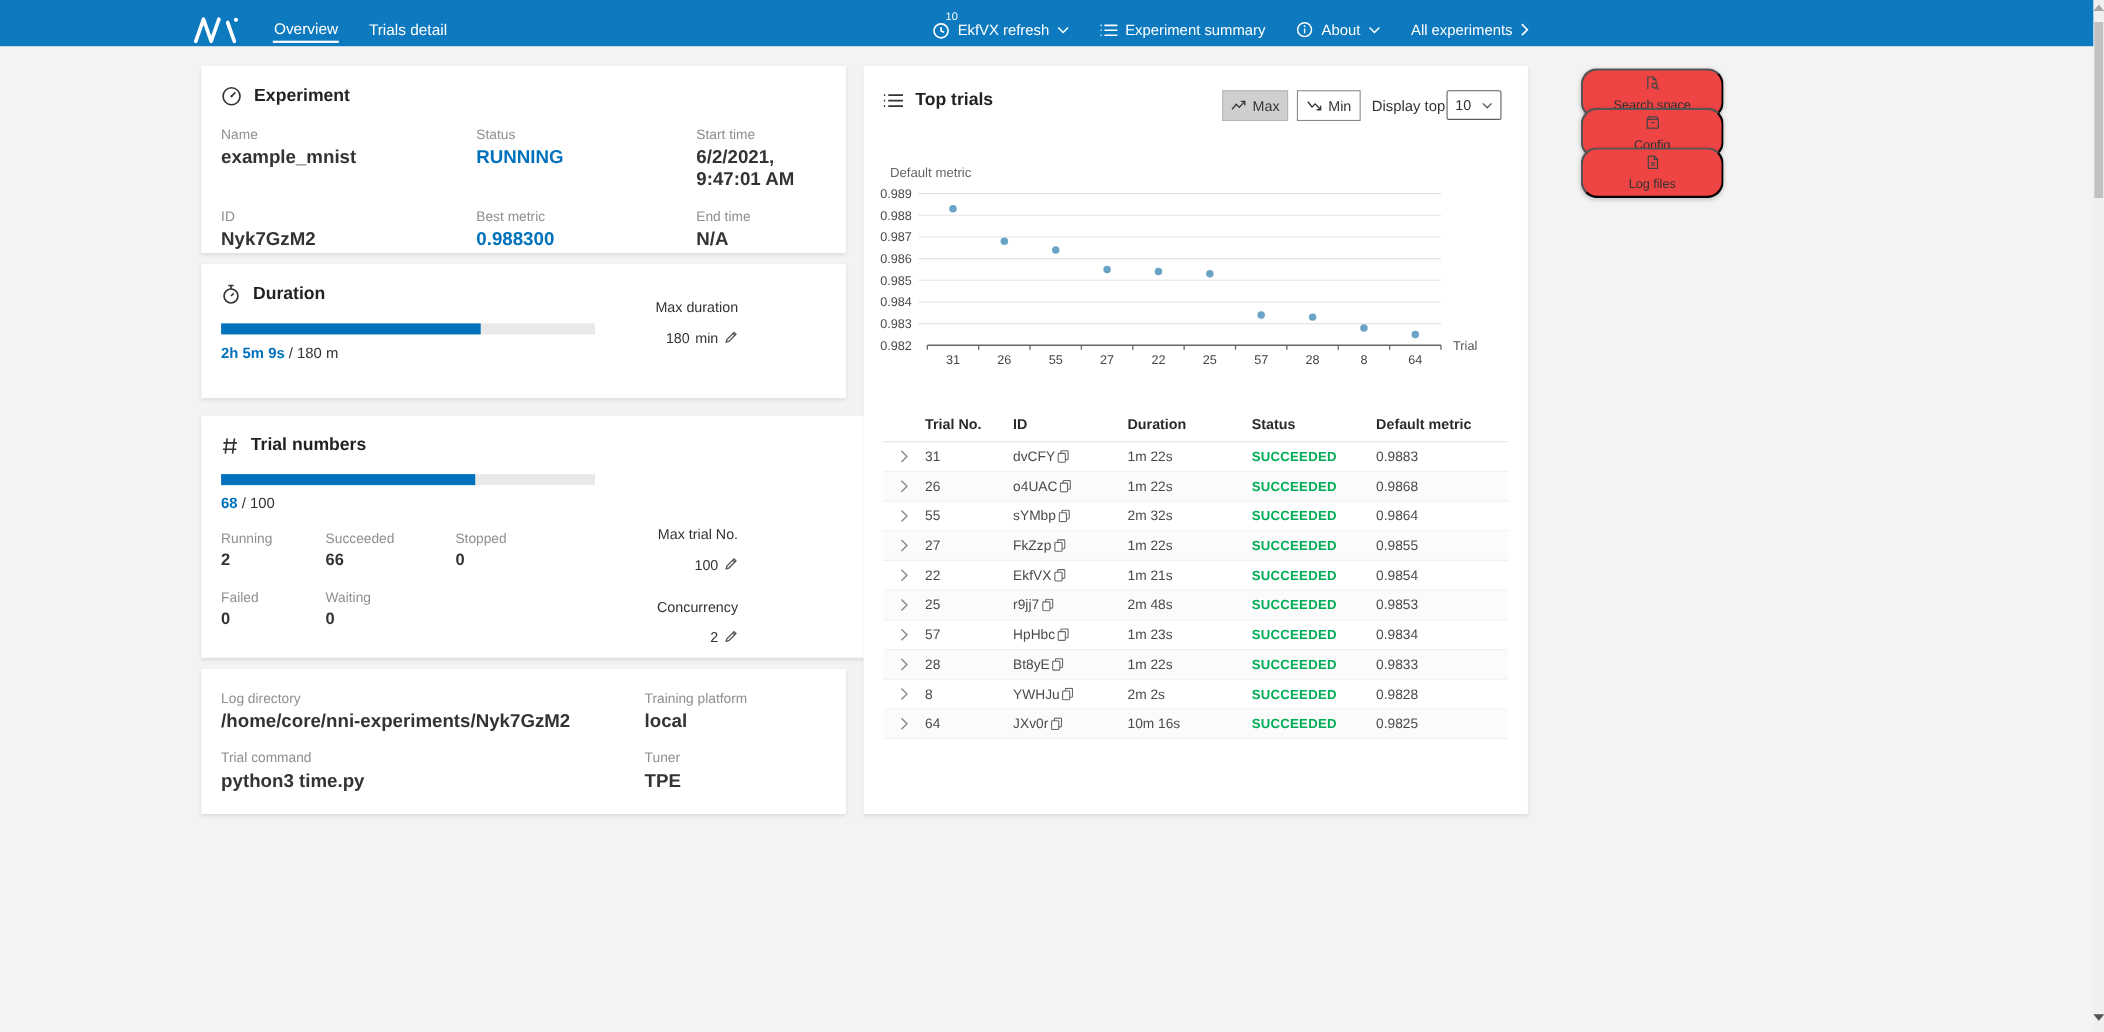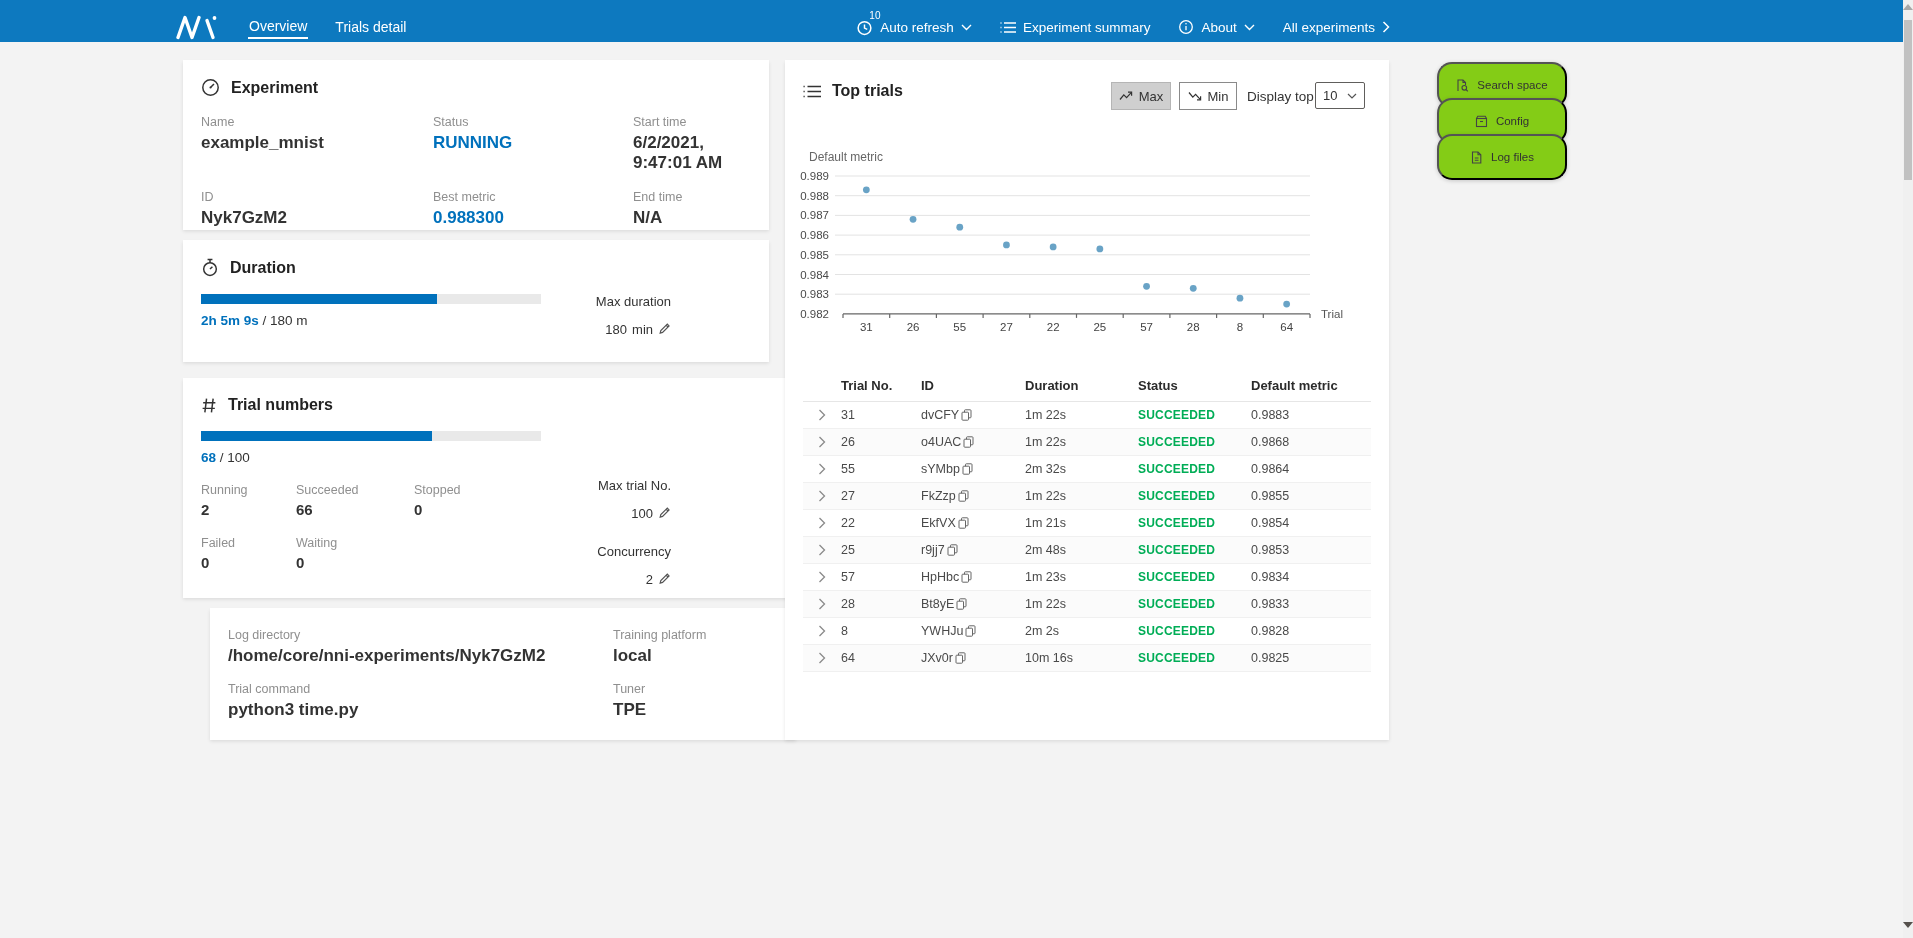--- a/index.html
+++ b/index.html
@@ -19,21 +19,21 @@
   .tab.active { border-bottom:2px solid #fff; }
   .nav-right { margin-left:auto; display:flex; align-items:center; gap:28px; color:#fff; font-size:13.5px; }
   .nav-item { display:flex; align-items:center; gap:7px; cursor:pointer; white-space:nowrap; }
   .clock-wrap { position:relative; display:inline-flex; }
   .badge { position:absolute; top:-9px; left:13px; font-size:10px; color:#fff; }
   
   .card { position:absolute; background:#fff; box-shadow:0 1.6px 3.6px rgba(0,0,0,.1); padding:18px; }
   #card-exp  { left:183px; top:60px;  width:586px; height:170px; }
   #card-dur  { left:183px; top:240px; width:586px; height:122px; }
   #card-tn   { left:183px; top:378px; width:636px; height:220px; }
-  #card-meta { left:183px; top:608px; width:586px; height:132px; padding-top:14px;margin-left:27px; }
+  #card-meta { left:183px; top:608px; width:586px; height:132px; padding-top:14px; }
   #card-top  { left:785px; top:60px;  width:604px; height:680px; padding:0; }
   .card-title { display:flex; align-items:center; gap:11px; font-size:16px; font-weight:700; color:#222; }
   
   .fgrid { display:grid; margin-top:18px; row-gap:17px; }
   #exp-fields  { grid-template-columns:232px 200px 1fr; }
   #meta-fields { grid-template-columns:385px 1fr; row-gap:16px; }
   .flabel { font-size:12.5px; color:#8f8f8f; margin-bottom:4px; }
   .fvalue { font-size:17px; font-weight:700; color:#333; }
   .fvalue.accent { color:#0071bc; }
   
@@ -64,23 +64,23 @@
     display:grid; grid-template-columns:38px 80px 104px 113px 113px 1fr;
     align-items:center; height:27px; border-bottom:1px solid #f0f0f0;
   }
   .thead { height:32px; font-size:13px; font-weight:700; color:#2b2b2b; border-bottom:1px solid #e6e6e6; }
   .trow:nth-child(even) { background:#fbfbfb; }
   .cell { color:#4a4a4a; }
   .c-chev { display:flex; justify-content:center; cursor:pointer; }
   .c-id { display:flex; align-items:center; gap:2px; }
   .c-status { color:#00ad56; font-weight:600; font-size:12px; letter-spacing:.2px; }
   
-  .pill { position:absolute; left:1437px; width:130px; height:46px; border-radius:15px; background:#84cc16;
+  .pill { position:absolute; left:1437px; width:130px; height:46px; border-radius:15px; background:#ef4444;
           box-shadow:0 1px 4px rgba(0,0,0,.18); display:flex; align-items:center; justify-content:center; gap:8px;
-          font-size:11.5px; color:#333; cursor:pointer; }
+          font-size:11.5px; color:#333; cursor:pointer;flex-direction:column; }
   
   .scrollbar { position:absolute; right:0; top:0; width:10px; height:938px; background:#f0f0f0; }
   .sb-thumb { position:absolute; right:1px; top:20px; width:8px; height:160px; background:#c1c1c1; }
   .sb-arrow { position:absolute; right:0; width:0; height:0; border-left:5px solid transparent; border-right:5px solid transparent; }
   .sb-up   { top:4px; border-bottom:6px solid #a8a8a8; }
   .sb-down { bottom:10px; border-top:6px solid #55504c; }
   svg { display:block; }
 </style>
 </head>
 <body>
@@ -98,21 +98,21 @@
     </nav>
     <div class="nav-right">
       <div class="nav-item">
         <span class="clock-wrap">
           <svg width="17" height="17" viewBox="0 0 16 16" fill="none" stroke="#fff" stroke-width="1.4">
             <circle cx="8" cy="8.5" r="6"></circle>
               <path d="M8 5.2 V8.6 L10.6 9.8"></path>
           </svg>
           <span class="badge">10</span>
         </span>
-        <span>Auto refresh</span>
+        <span>EkfVX refresh</span>
         <svg width="11" height="7" viewBox="0 0 11 7" fill="none" stroke="#fff" stroke-width="1.4">
             <path d="M1 1 L5.5 5.5 L10 1"></path>
           </svg>
       </div>
       <div class="nav-item">
         <svg width="16" height="13" viewBox="0 0 16 13" stroke="#fff" stroke-width="1.5">
           <path d="M4 2 H16 M4 6.5 H16 M4 11 H16"></path>
             <path d="M0.5 2 H1.5 M0.5 6.5 H1.5 M0.5 11 H1.5"></path>
         </svg>
         <span>Experiment summary</span>
@@ -184,21 +184,21 @@
     <span>Duration</span>
   </div>
   <div style="margin-top:17px;">
     <div class="ptrack">
       <div class="pfill" style="width: 69.5%;"></div>
     </div>
     <div class="ptext">
       <span class="accent">2h 5m 9s</span><span> / 180 m</span>
     </div>
   </div>
-  <div class="right-editor" style="left:392px; top:54px;">
+  <div class="right-editor" style="left:392px; top:32px;">
     <div>Max duration</div>
     <div class="rv">
       <span>180</span>
       <span>min</span>
       <svg width="13" height="13" viewBox="0 0 12 12" fill="none" stroke="#555" stroke-width="1.1">
         <path d="M2 10.2 L2.6 8 L8.6 2 L10.2 3.6 L4.2 9.6 L2 10.2 Z"></path>
           <path d="M7.6 3 L9.2 4.6"></path>
       </svg>
     </div>
   </div>

